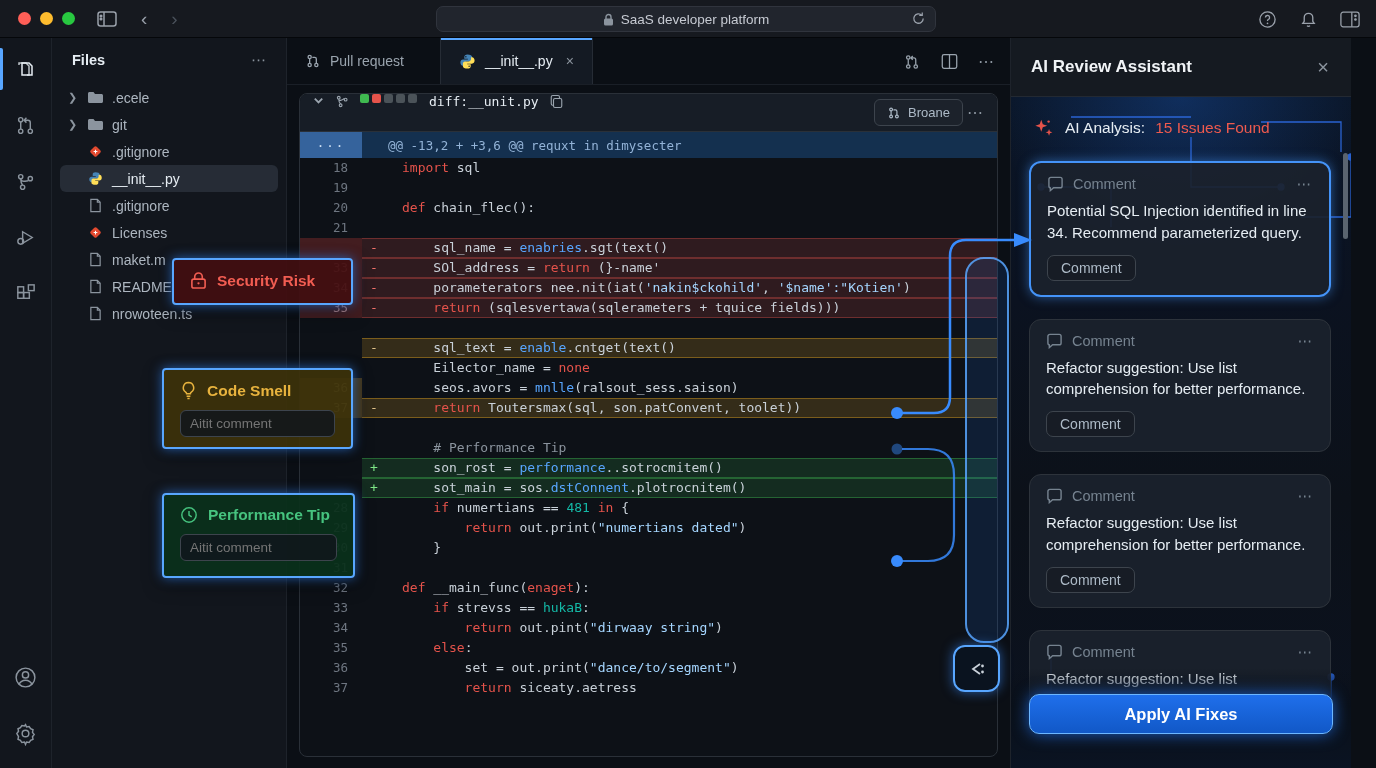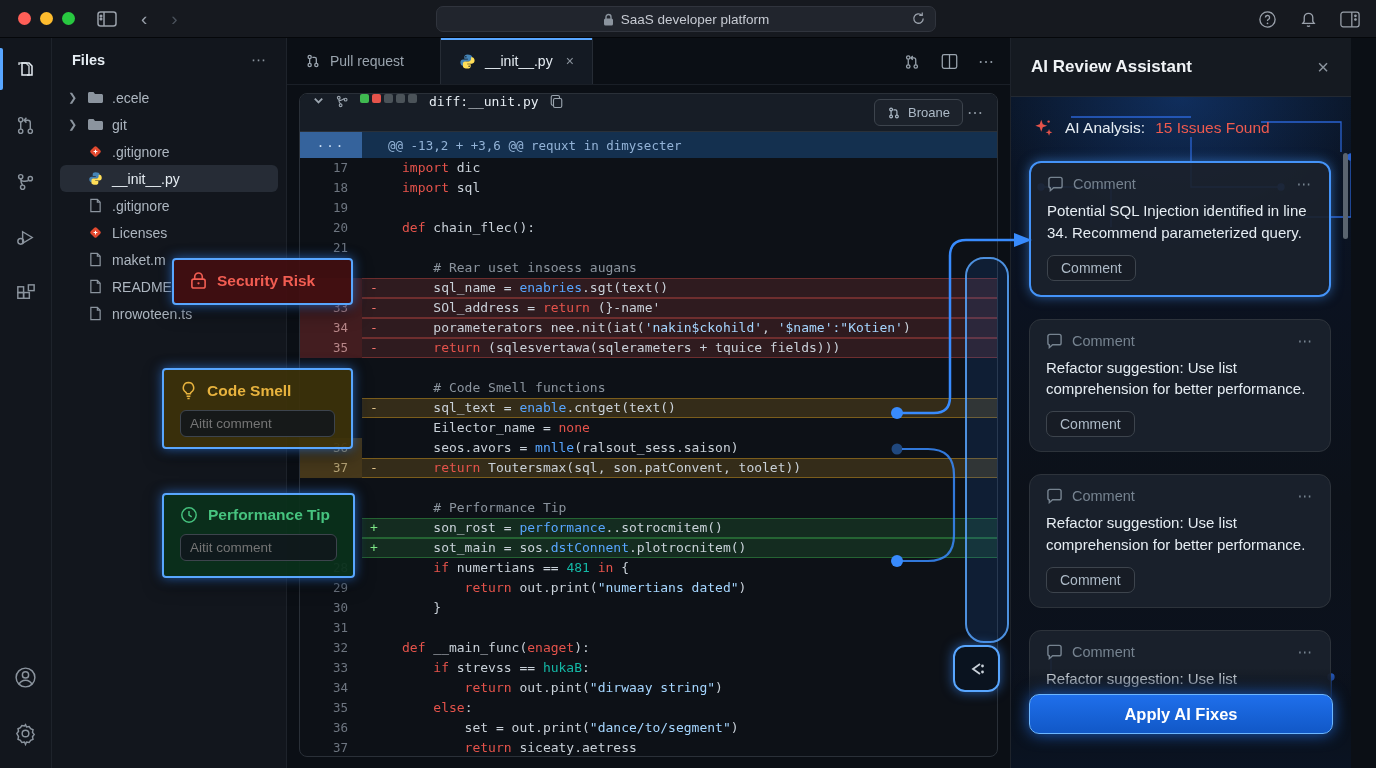--- a/index.html
+++ b/index.html
@@ -414,66 +414,54 @@
         </span>
         <span class="more-dots">⋯</span>
       </span>
     </div>
     <div class="hunk">
       <div class="hg">···</div>
       <div class="ht">@@ -13,2 + +3,6 @@ requxt in dimysecter</div>
     </div>
     <div class="rows" id="code-rows">
         <div class="row">
-          <div class="gut">17</div>
-          <div class="code"><span class="mk"></span><span class="ln"><span class="tk-k">import </span><span class="tk-d">dic</span></span></div>
-        </div>
-        <div class="row">
           <div class="gut">18</div>
           <div class="code"><span class="mk"></span><span class="ln"><span class="tk-k">import </span><span class="tk-d">sql</span></span></div>
         </div>
         <div class="row">
           <div class="gut">19</div>
           <div class="code"><span class="mk"></span><span class="ln"></span></div>
         </div>
         <div class="row">
           <div class="gut">20</div>
           <div class="code"><span class="mk"></span><span class="ln"><span class="tk-k">def </span><span class="tk-d">chain_flec():</span></span></div>
         </div>
         <div class="row">
           <div class="gut">21</div>
           <div class="code"><span class="mk"></span><span class="ln"></span></div>
         </div>
         <div class="row">
-          <div class="gut"></div>
-          <div class="code"><span class="mk"></span><span class="ln"><span class="tk-c">    # Rear uset insoess augans</span></span></div>
-        </div>
-        <div class="row">
           <div class="gut r"></div>
           <div class="code del"><span class="mk">-</span><span class="ln"><span class="tk-d">    sql_name = </span><span class="tk-b">enabries</span><span class="tk-d">.sgt(text()</span></span></div>
         </div>
         <div class="row">
           <div class="gut r">33</div>
           <div class="code del"><span class="mk">-</span><span class="ln"><span class="tk-d">    SOl_address = </span><span class="tk-k">return</span><span class="tk-d"> (}-name'</span></span></div>
         </div>
         <div class="row">
           <div class="gut r">34</div>
           <div class="code del"><span class="mk">-</span><span class="ln"><span class="tk-d">    porameterators nee.nit(iat(</span><span class="tk-s">'nakin$ckohild'</span><span class="tk-d">, </span><span class="tk-s">'$name':"Kotien'</span><span class="tk-d">)</span></span></div>
         </div>
         <div class="row">
           <div class="gut r">35</div>
           <div class="code del"><span class="mk">-</span><span class="ln"><span class="tk-k">    return</span><span class="tk-d"> (sqlesvertawa(sqlerameters + tquice fields)))</span></span></div>
         </div>
         <div class="row">
           <div class="gut"></div>
           <div class="code"><span class="mk"></span><span class="ln"></span></div>
-        </div>
-        <div class="row">
-          <div class="gut"></div>
-          <div class="code"><span class="mk"></span><span class="ln"><span class="tk-c">    # Code Smell functions</span></span></div>
         </div>
         <div class="row">
           <div class="gut"></div>
           <div class="code dely"><span class="mk">-</span><span class="ln"><span class="tk-d">    sql_text = </span><span class="tk-b">enable</span><span class="tk-d">.cntget(text()</span></span></div>
         </div>
         <div class="row">
           <div class="gut"></div>
           <div class="code"><span class="mk"></span><span class="ln"><span class="tk-d">    Eilector_name = </span><span class="tk-k">none</span></span></div>
         </div>
         <div class="row">

